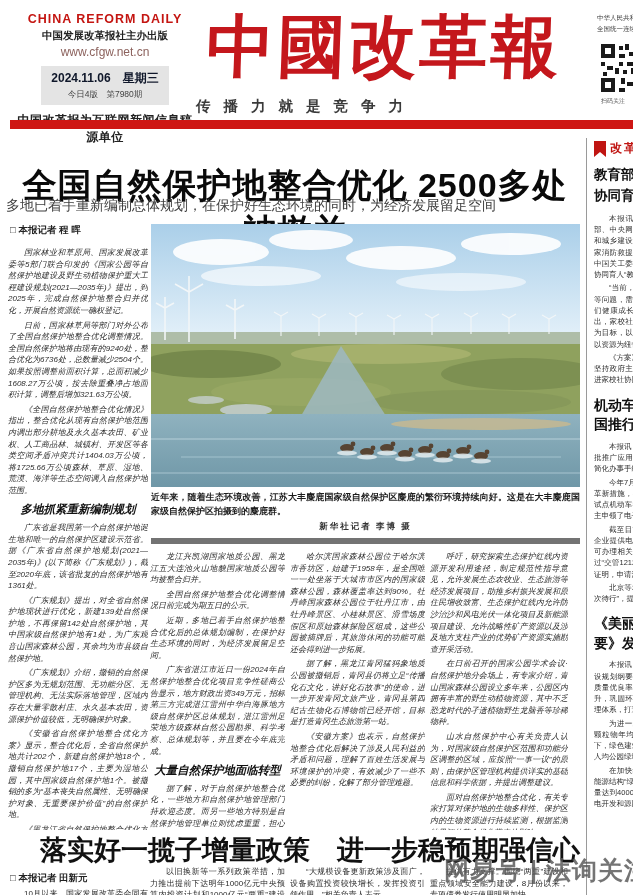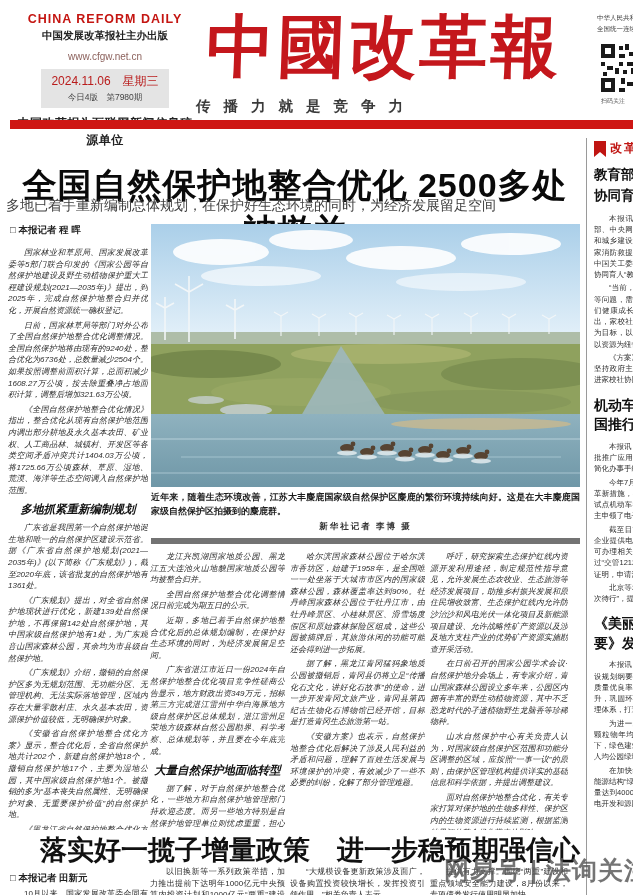--- a/index.html
+++ b/index.html
@@ -2,23 +2,23 @@
 <html><head>
 <meta charset="utf-8">
 <style>
   html,body{margin:0;padding:0;background:#fff;}
   .page{position:relative;width:633px;height:895px;background:#fff;overflow:hidden;
         font-family:"Liberation Sans",sans-serif;color:#222;padding-left:16px;}
   
   .hdr-left{position:absolute;left:16px;top:12px;width:178px;text-align:center;}
   .agency-en{color:#c41511;font-weight:bold;font-size:12.5px;letter-spacing:1px;}
   .publisher{font-size:10.5px;font-weight:bold;color:#222;margin-top:3px;}
-  .website{font-size:10px;color:#8c625d;margin-top:8px;}
+  .website{font-size:12px;color:#8c625d;margin-top:2px;}
   .date-box{display:inline-block;background:#e4e4e4;padding:4px 10px;margin-top:7px;}
-  .date-line{font-size:12px;font-weight:normal;color:#b91c1c;}
+  .date-line{font-size:12px;font-weight:bold;color:#0f172a;}
   .edition-line{font-size:8.5px;color:#444;margin-top:2px;}
   .source-note{font-size:12px;font-weight:bold;color:#222;margin-top:7px;letter-spacing:.5px;}
   .masthead{position:absolute;left:183px;top:4px;width:402px;text-align:center;
             font-family:"DejaVu Serif",serif;font-weight:bold;font-size:68px;
             color:#c4171c;letter-spacing:3px;line-height:1.25;transform:skewX(-2deg);}
   .slogan{position:absolute;left:183px;top:97px;width:402px;
           font-size:14.5px;font-weight:bold;color:#3a3a3a;letter-spacing:13px;text-indent:13px;}
   .hdr-right{position:absolute;left:597px;top:12px;width:130px;font-size:6.5px;color:#333;line-height:1.7;}
   .qr{position:absolute;left:599px;top:42px;width:52px;height:52px;}
   .qr-note{position:absolute;left:601px;top:97px;font-size:6px;color:#555;}

